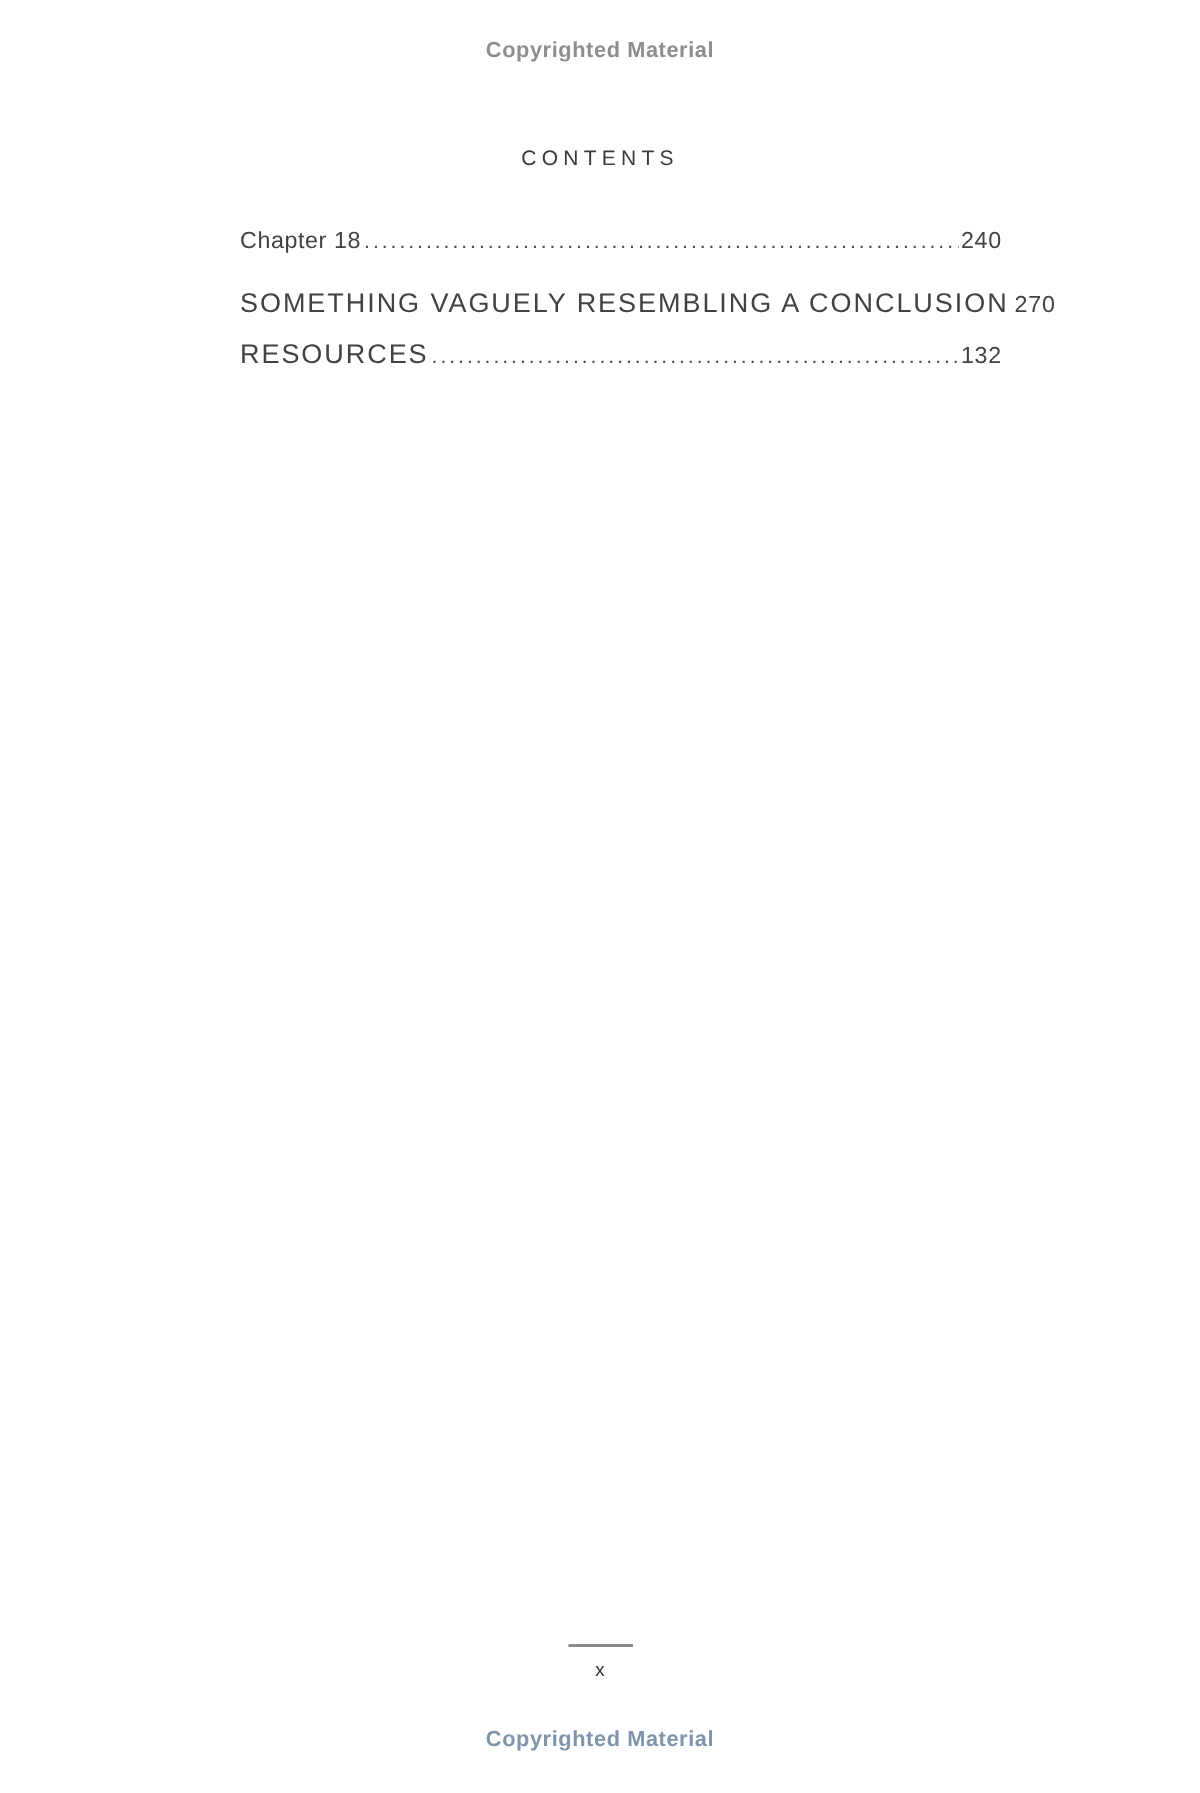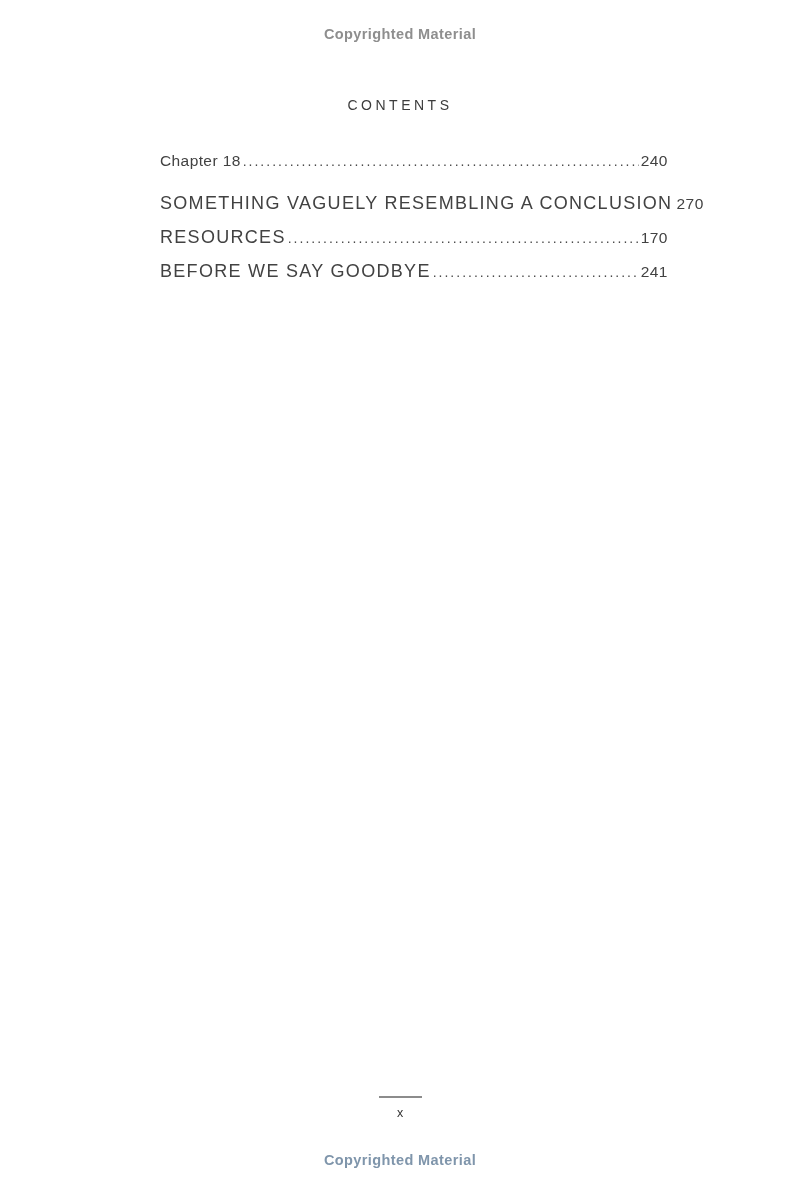--- a/index.html
+++ b/index.html
@@ -132,28 +132,23 @@
 
       <div class="toc-row section gap-before">
         <span class="toc-label">SOMETHING VAGUELY RESEMBLING A CONCLUSION</span>
         <span class="toc-dots"></span>
         <span class="toc-page">270</span>
       </div>
 
       <div class="toc-row section">
         <span class="toc-label">RESOURCES</span>
         <span class="toc-dots"></span>
-        <span class="toc-page">170</span>
+        <span class="toc-page">132</span>
       </div>
 
-      <div class="toc-row section">
-        <span class="toc-label">BEFORE WE SAY GOODBYE</span>
-        <span class="toc-dots"></span>
-        <span class="toc-page">241</span>
-      </div>
 
 
 
     </div>
 
   <div class="footer-rule"></div>
 
   <div class="footer-pagenum">x</div>
 
   <div class="copyright-bottom">Copyrighted Material</div>

